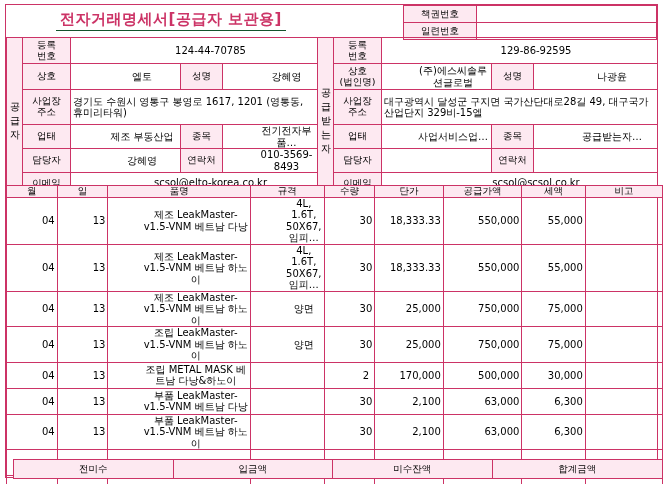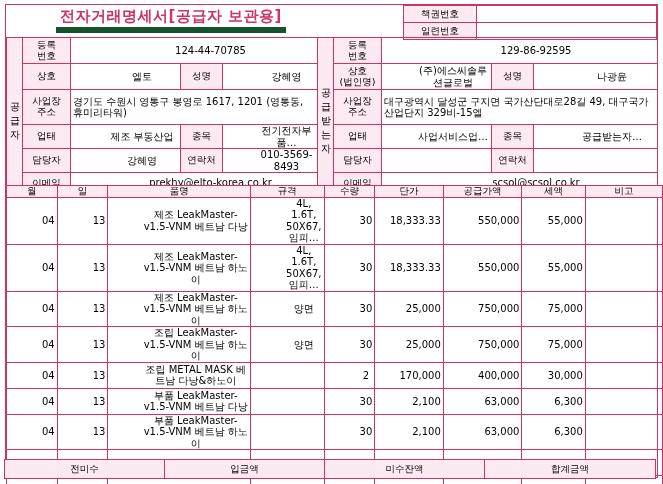--- a/index.html
+++ b/index.html
@@ -58,21 +58,21 @@
     height: 30px;
     display: flex;
     align-items: center;
     justify-content: center;
   }
   .title {
     font-size: 15px;
     font-weight: bold;
     color: #cc3366;
     letter-spacing: 0.5px;
-    border-bottom: 6px solid #14532d;
+    border-bottom: 1px solid #14532d;
     padding: 0 4px 1px 4px;
     white-space: nowrap;
   }
   .hdr-right {
     position: absolute;
     right: 6px;
     top: 5px;
     margin-left: 48px;
   }
   .hdr-right td { height: 16px; }
@@ -89,21 +89,21 @@
     left: 6px;
     top: 37px;
   }
   .items {
     position: absolute;
     left: 6px;
     top: 185px;
   }
   .bottom {
     position: absolute;
-    left: 4px;
+    left: 13px;
     bottom: 5px;
   }
   .tiny { font-size: 10px; }
   .wrap2 { line-height: 1.15; }
 </style>
 </head>
 <body>
 
 <div id="page">
   <div class="frame"></div>
@@ -199,21 +199,21 @@
       <td class="lbl">연락처</td>
       <td class="c">010-3569-8493</td>
       <td class="lbl">담당자</td>
       <td class="c"></td>
       <td class="lbl">연락처</td>
       <td class="c"></td>
     </tr>
 
     <tr>
       <td class="lbl" style="height:20px;">이메일</td>
-      <td colspan="3" class="c">prekhy@elto-korea.co.kr</td>
+      <td colspan="3" class="c">scsol@elto-korea.co.kr</td>
       <td class="lbl">이메일</td>
       <td colspan="3" class="c">scsol@scsol.co.kr</td>
     </tr>
   </tbody>
     </table>
 
   <table class="items">
     <colgroup>
       <col style="width:22px">
         <col style="width:22px">
@@ -282,21 +282,21 @@
       <td class="r">75,000</td>
       <td class="c"></td>
     </tr>
     <tr>
       <td class="c" style="height:25px;">04</td>
       <td class="c">13</td>
       <td class="c tiny wrap2">조립 METAL MASK 베트남 다낭&amp;하노이</td>
       <td class="c tiny"></td>
       <td class="c">2</td>
       <td class="r">170,000</td>
-      <td class="r">400,000</td>
+      <td class="r">500,000</td>
       <td class="r">30,000</td>
       <td class="c"></td>
     </tr>
     <tr>
       <td class="c" style="height:25px;">04</td>
       <td class="c">13</td>
       <td class="c tiny wrap2">부품 LeakMaster-v1.5-VNM 베트남 다낭</td>
       <td class="c tiny"></td>
       <td class="c">30</td>
       <td class="r">2,100</td>

